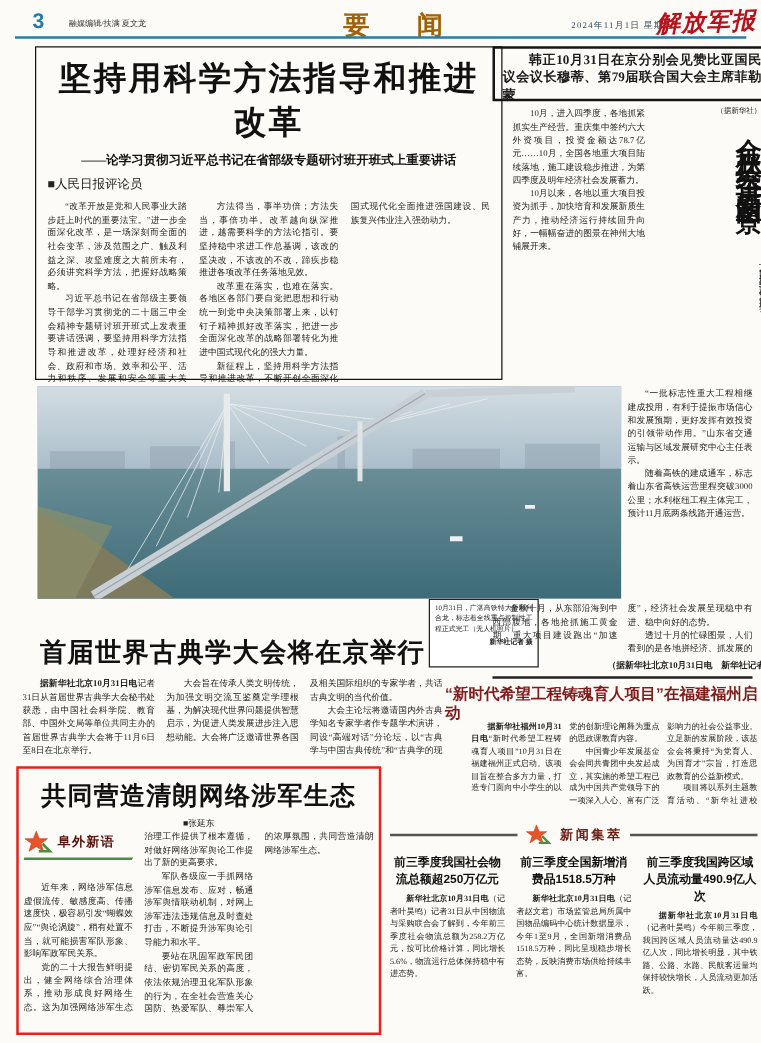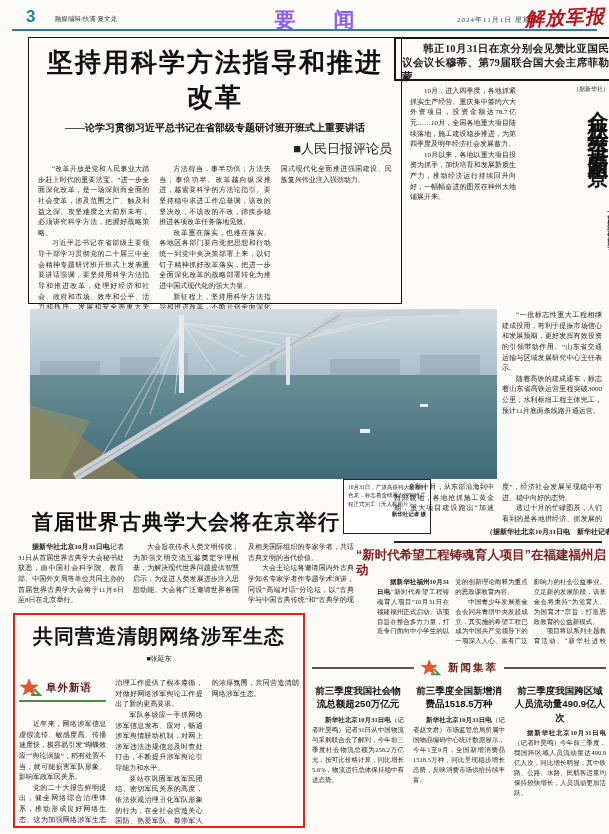--- a/index.html
+++ b/index.html
@@ -4,49 +4,49 @@
 <style>
   html,body{margin:0;padding:0;}
   body{width:609px;height:834px;position:relative;background:#fcfbf7;overflow:hidden;
        font-family:"Liberation Serif","DejaVu Serif",serif;color:#1c1c1c;}
   .abs{position:absolute;}
   
   .hdr{left:0;top:4px;width:609px;height:24px;}
   .pagenum{position:absolute;left:26px;top:3px;font:bold 17px "Liberation Sans",sans-serif;color:#1f7da8;}
   .pagecredit{position:absolute;left:55px;top:11px;font-size:6.5px;color:#333;}
   .secttitle{position:absolute;left:0;right:0;top:2px;text-align:center;
-             font:bold 21px "Liberation Sans",sans-serif;color:#8b5cf6;letter-spacing:16px;text-indent:16px;padding-left:20px;}
+             font:bold 21px "Liberation Sans",sans-serif;color:#a16207;letter-spacing:16px;text-indent:16px;padding-left:20px;}
   .pagedate{position:absolute;right:70px;top:11px;font-size:7px;color:#2e4a5a;letter-spacing:1px;}
   .masthead{position:absolute;right:4px;top:1px;font:bold italic 19px "Liberation Serif",serif;
             color:#b5121b;transform:rotate(-2deg);letter-spacing:1px;}
   .hdr-rule{left:12px;top:29px;width:585px;height:2px;background:#2b7da3;}
   
   .coltext{font-size:7px;line-height:1.52;text-align:justify;color:#222;overflow:hidden;column-fill:auto;}
   .coltext p{margin:0;text-indent:2em;}
   .leadb{font-weight:bold;}
   
   .edbox{left:28px;top:37px;width:374px;height:267px;border:1.5px solid #151515;box-sizing:border-box;padding:5px 9px;background:#fcfbf7;}
   .edtitle{text-align:center;font:bold 26px "Liberation Sans",sans-serif;color:#111;letter-spacing:2px;margin-top:2px;}
   .edsub{text-align:center;font-weight:bold;font-size:10px;margin-top:6px;color:#111;}
-  .edby{text-align:right;font-size:13px;margin-top:5px;color:#222;}
+  .edby{text-align:left;font-size:10px;margin-top:5px;color:#222;}
   .edcols{margin-top:6px;height:178px;column-count:3;column-gap:10px;}
   
   .photo{left:30px;top:309px;width:467px;height:170px;overflow:hidden;background:#9eb4c2;}
   .capbox{left:343px;top:479px;width:88px;height:55px;background:#fff;border:1px solid #222;
           box-sizing:border-box;padding:3px 4px;font-size:5.5px;line-height:1.5;text-align:justify;}
   .capcredit{text-align:right;margin-top:2px;font-weight:bold;font-size:5.5px;}
   
   .cltitle{left:18px;top:508px;width:336px;text-align:center;font-weight:bold;font-size:21px;color:#111;letter-spacing:1px;}
   .clcols{left:18px;top:542px;width:336px;height:70px;column-count:3;column-gap:9px;}
   
   .redbox{left:13px;top:613px;width:292px;height:215px;border:2.5px solid #de2517;box-sizing:border-box;
           padding:5px 4px;background:#fcfbf7;}
   .rbtitle{text-align:center;font:bold 20px "Liberation Sans",sans-serif;color:#111;margin-top:3px;letter-spacing:1px;}
   .rbby{text-align:center;font-size:7px;margin-top:4px;color:#222;}
-  .rbcols{margin-top:14px;height:150px;column-count:3;column-gap:9px;}
+  .rbcols{margin-top:0;height:150px;column-count:3;column-gap:9px;}
   .badge{height:38px;margin-bottom:3px;}
   .badgerow{display:flex;align-items:center;gap:3px;}
   .badgelabel{font:bold 10.5px "Liberation Sans",sans-serif;color:#5a1410;letter-spacing:1px;}
   .badgeline{height:2px;background:#4a8f3f;margin-top:2px;transform:skewX(-30deg);}
   
   .hzbox{left:394px;top:37px;width:223px;height:44px;border:2px solid #151515;box-sizing:border-box;
          padding:3px 6px;font-weight:bold;font-size:10.5px;line-height:1.35;text-align:justify;}
   .hzbox .hzt{text-indent:2em;}
   .hzcredit{display:block;text-align:right;font-weight:normal;font-size:6px;margin-top:0;}
   .autop{left:410px;top:86px;width:208px;height:221px;display:flex;}

